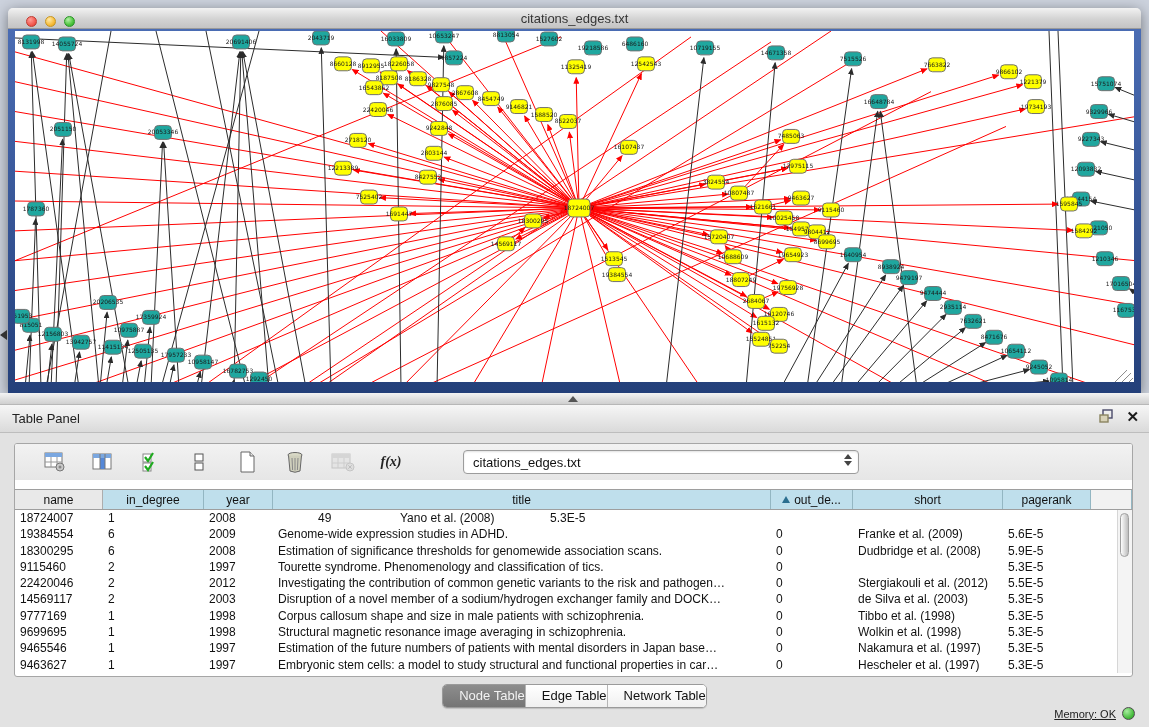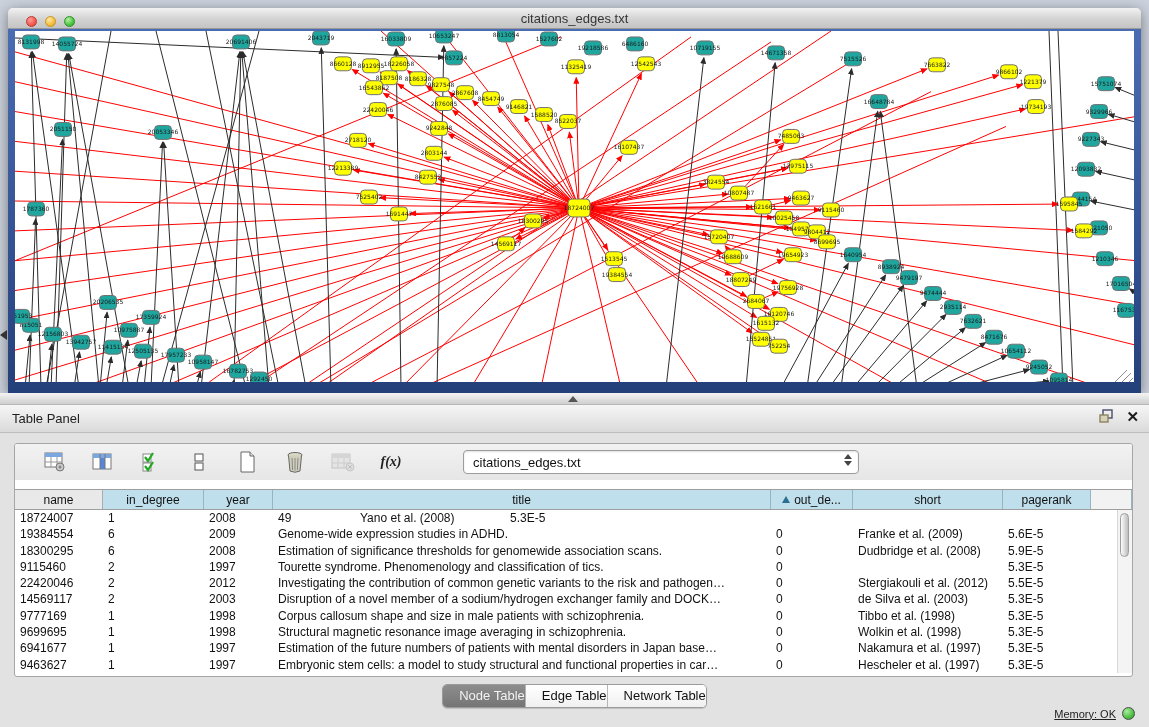--- a/index.html
+++ b/index.html
@@ -594,21 +594,21 @@
         <div class="th" style="width: 88px;">
           <span>pagerank</span>
         </div>
         <div class="th" style="flex: 1 1 0%; background: rgb(242, 242, 242);"></div>
       </div>
     <div class="rows" id="tbl-rows" style="height: 163px;">
         <div class="tbl-row">
           <div class="td" style="width: 88px;">18724007</div>
           <div class="td" style="width: 101px;">1</div>
           <div class="td" style="width: 69px;">2008</div>
-          <div class="td" style="width: 82px;">49</div>
+          <div class="td" style="width: 82px; margin-left: 40px;">49</div>
           <div class="td" style="width: 150px;">Yano et al. (2008)</div>
           <div class="td" style="width: 88px;">5.3E-5</div>
         </div>
         <div class="tbl-row">
           <div class="td" style="width: 88px;">19384554</div>
           <div class="td" style="width: 101px;">6</div>
           <div class="td" style="width: 69px;">2009</div>
           <div class="td" style="width: 498px;">Genome-wide expression studies in ADHD.</div>
           <div class="td" style="width: 82px;">0</div>
           <div class="td" style="width: 150px;">Franke et al. (2009)</div>
@@ -662,21 +662,21 @@
         <div class="tbl-row">
           <div class="td" style="width: 88px;">9699695</div>
           <div class="td" style="width: 101px;">1</div>
           <div class="td" style="width: 69px;">1998</div>
           <div class="td" style="width: 498px;">Structural magnetic resonance image averaging in schizophrenia.</div>
           <div class="td" style="width: 82px;">0</div>
           <div class="td" style="width: 150px;">Wolkin et al. (1998)</div>
           <div class="td" style="width: 88px;">5.3E-5</div>
         </div>
         <div class="tbl-row">
-          <div class="td" style="width: 88px;">6941677</div>
+          <div class="td" style="width: 88px;">9465546</div>
           <div class="td" style="width: 101px;">1</div>
           <div class="td" style="width: 69px;">1997</div>
           <div class="td" style="width: 498px;">Estimation of the future numbers of patients with mental disorders in Japan base…</div>
           <div class="td" style="width: 82px;">0</div>
           <div class="td" style="width: 150px;">Nakamura et al. (1997)</div>
           <div class="td" style="width: 88px;">5.3E-5</div>
         </div>
         <div class="tbl-row">
           <div class="td" style="width: 88px;">9463627</div>
           <div class="td" style="width: 101px;">1</div>

